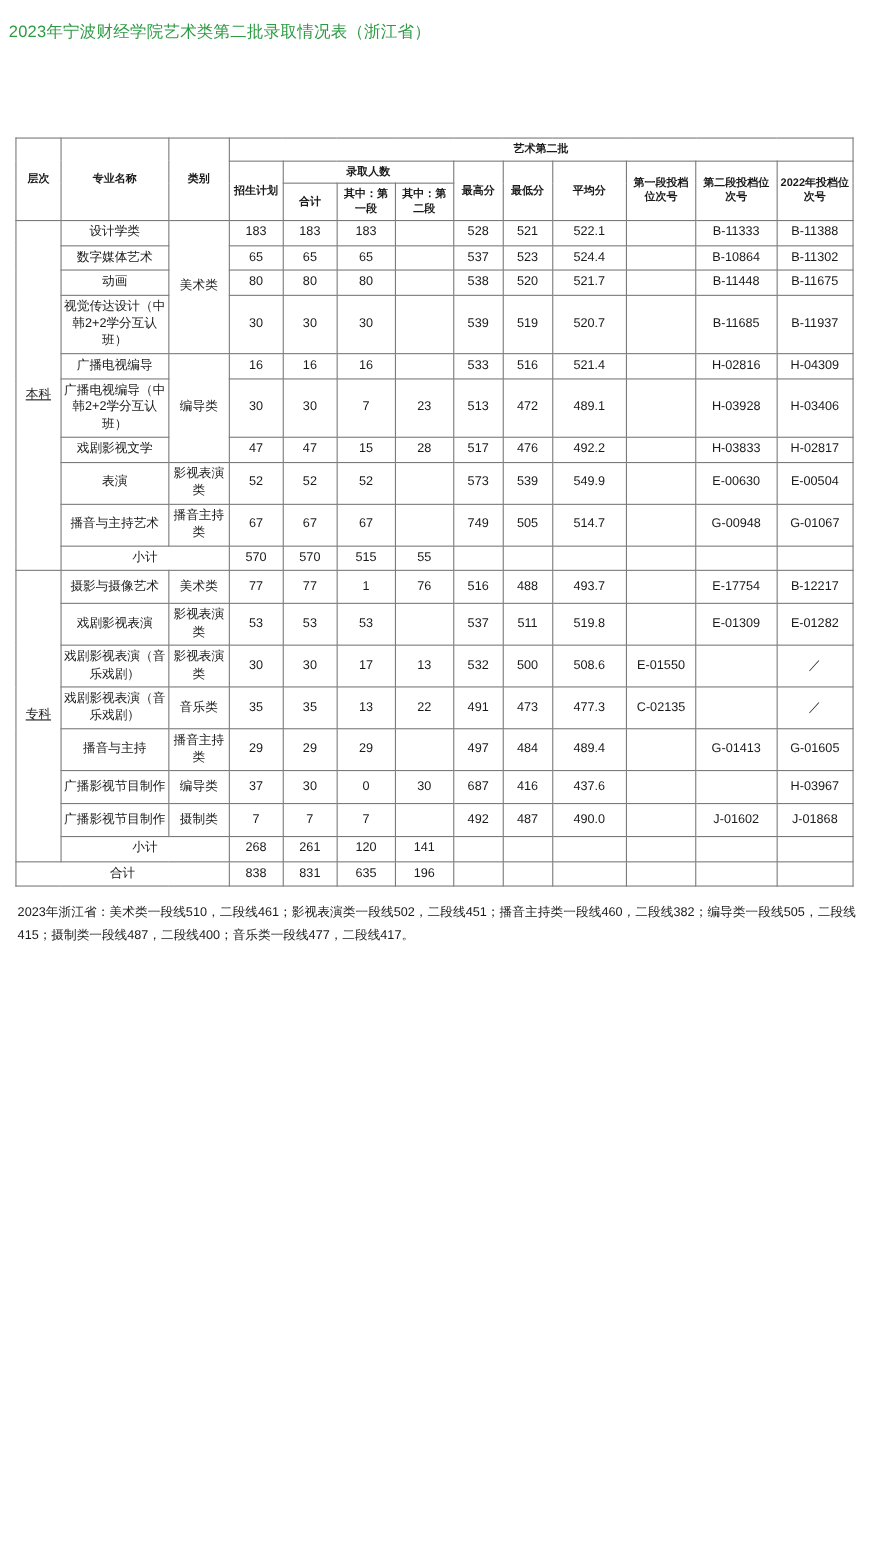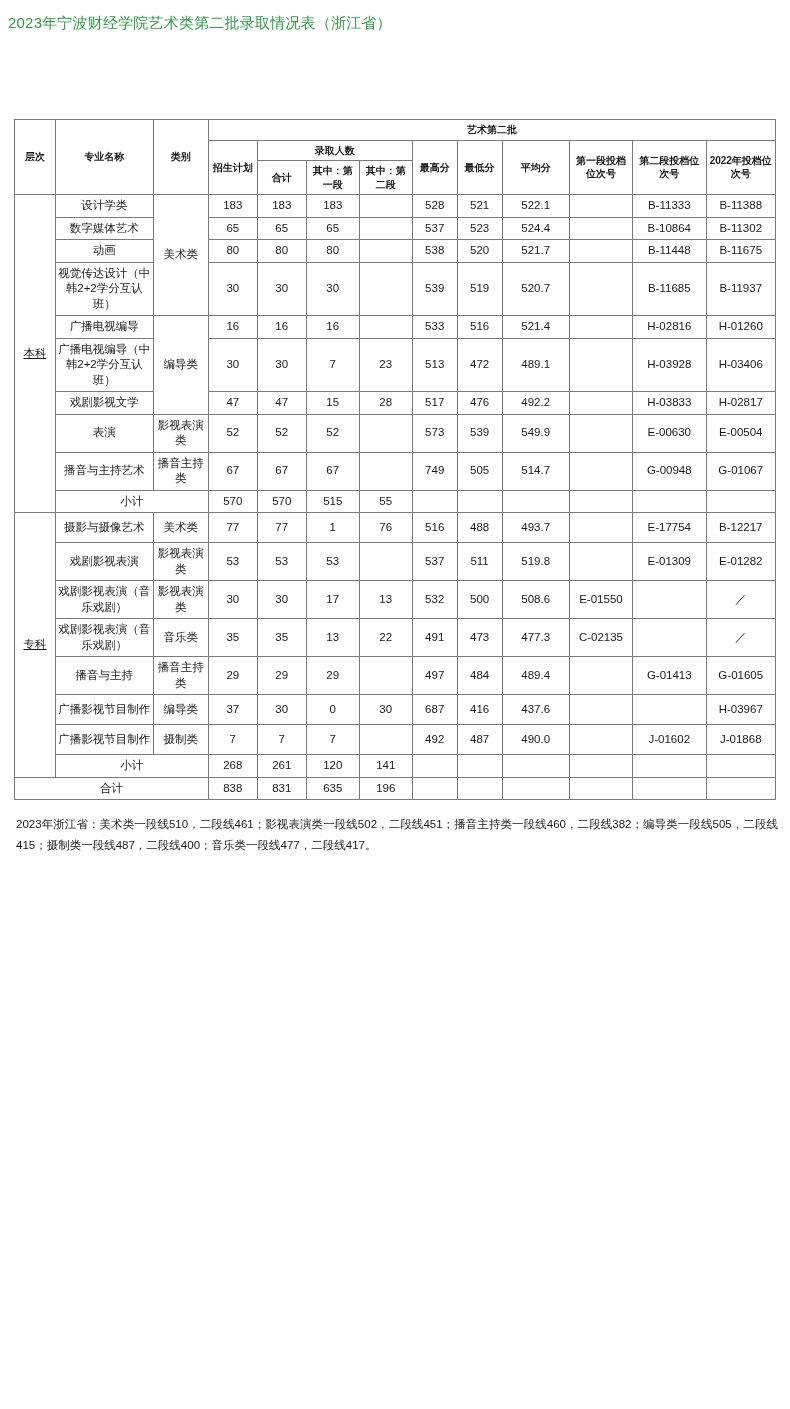--- a/index.html
+++ b/index.html
@@ -15,21 +15,21 @@
   }
   .page {
     position: relative;
     width: 790px;
     min-height: 1409px;
     box-sizing: border-box;
   }
   .doc-title {
     color: #2e9b44;
     font-size: 15px;
-    padding: 14px 0 0 8px;
+    padding: 20px 0 0 8px;
     letter-spacing: 0.2px;
     white-space: nowrap;
   }
   .table-wrap {
     margin: 86px 0 0 14px;
     width: 762px;
   }
   table.main {
     border-collapse: collapse;
     width: 762px;
@@ -194,21 +194,21 @@
             <td rowspan="3">编导类</td>
             <td>16</td>
             <td>16</td>
             <td>16</td>
             <td></td>
             <td>533</td>
             <td>516</td>
             <td>521.4</td>
             <td></td>
             <td>H-02816</td>
-            <td>H-01260</td>
+            <td>H-04309</td>
           </tr>
           <tr class="tall">
             <td>广播电视编导（中韩2+2学分互认班）</td>
             <td>30</td>
             <td>30</td>
             <td>7</td>
             <td>23</td>
             <td>513</td>
             <td>472</td>
             <td>489.1</td>

